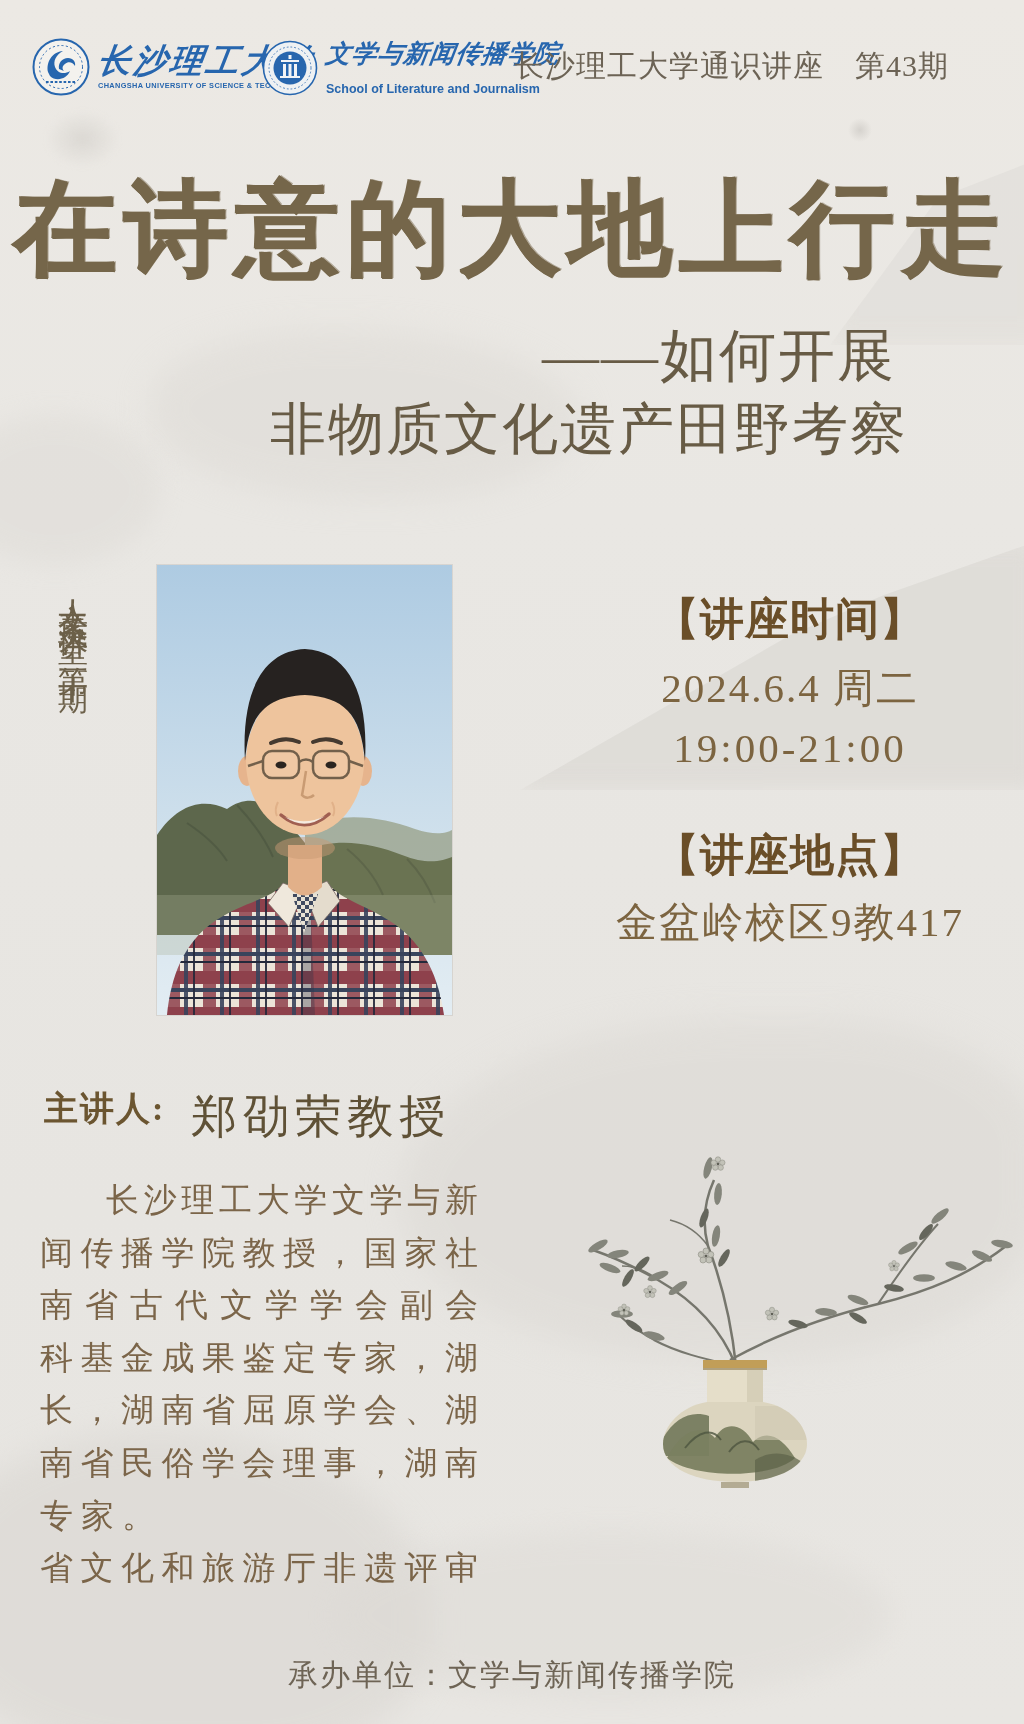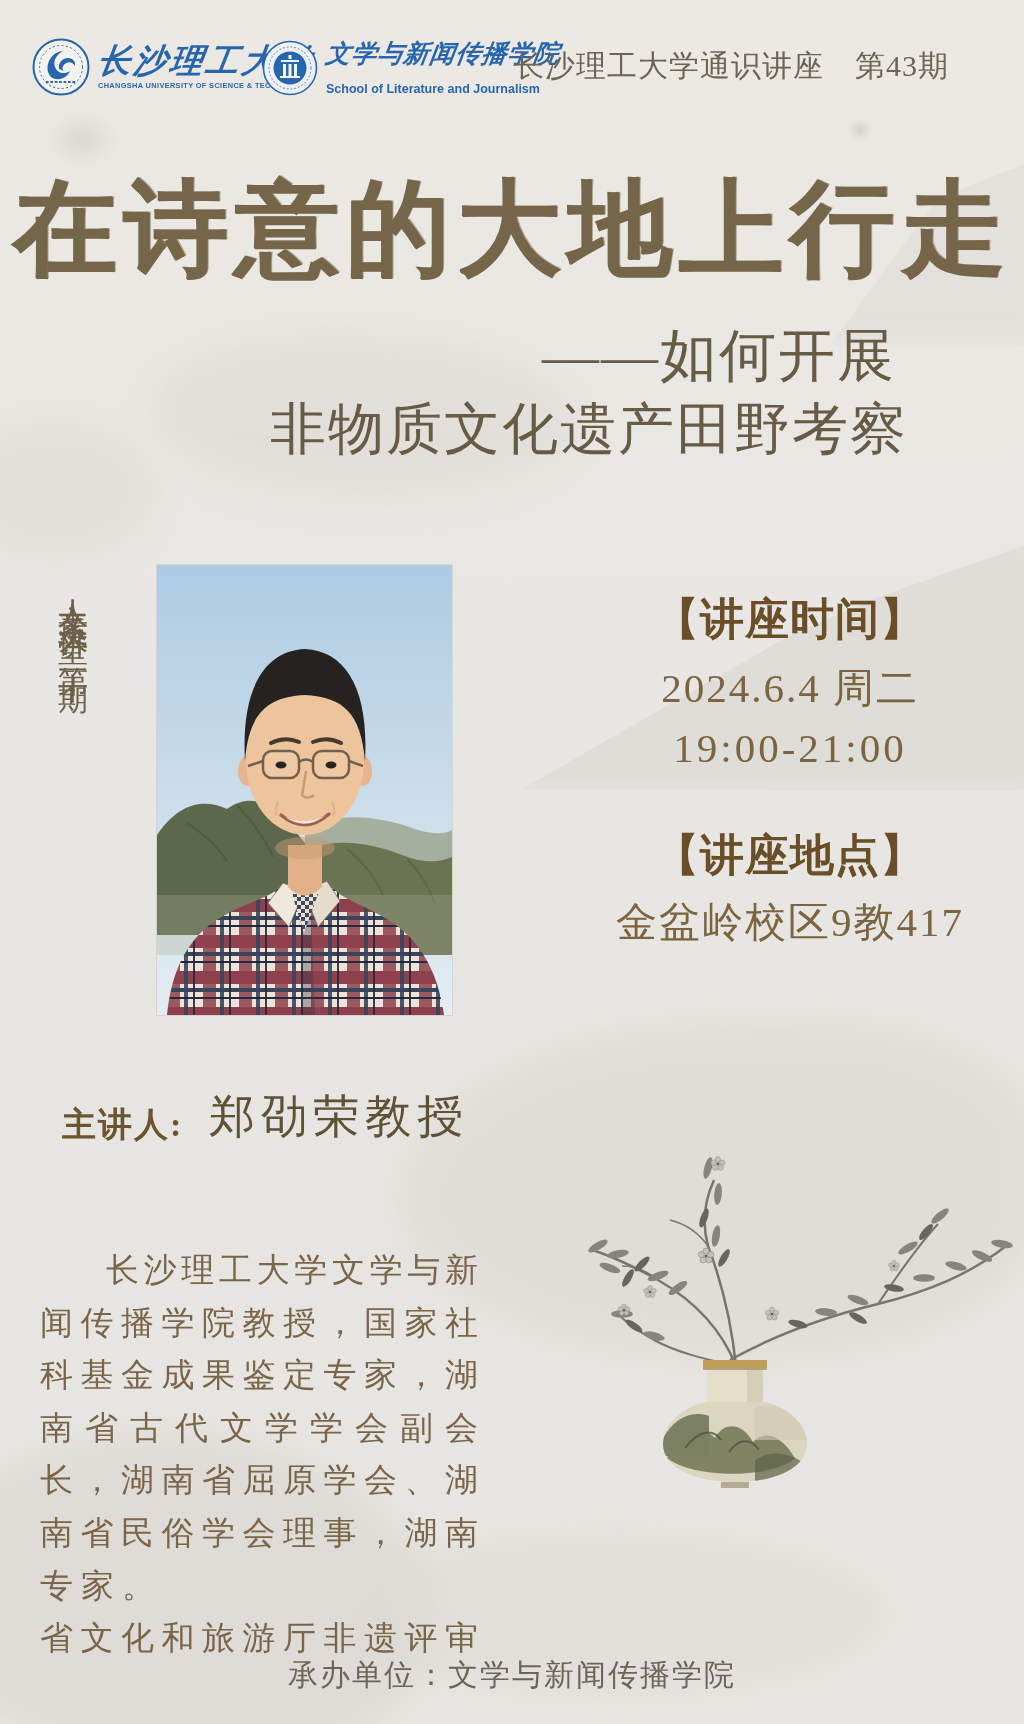--- a/index.html
+++ b/index.html
@@ -43,25 +43,25 @@
   .photo{position:absolute;left:157px;top:565px;width:295px;height:450px;box-shadow:0 0 0 1px rgba(120,115,105,.15);}
   
   .info{position:absolute;left:550px;top:596px;width:480px;text-align:center;color:#7c6440;}
   .info .hdr{font-size:44px;line-height:48px;font-weight:bold;color:#6a4e28;letter-spacing:1px;}
   .info .val{font-size:41px;line-height:44px;letter-spacing:2px;}
   .info .date{margin-top:22px;}
   .info .range{margin-top:16px;letter-spacing:3px;}
   .info .hdr2{margin-top:62px;}
   .info .place{margin-top:20px;}
   
-  .speaker{position:absolute;left:44px;top:1086px;display:flex;align-items:flex-end;white-space:nowrap;margin-left:18px;}
+  .speaker{position:absolute;left:44px;top:1086px;display:flex;align-items:flex-start;white-space:nowrap;}
   .speaker .lbl{font-size:34px;font-weight:bold;color:#6b5530;letter-spacing:2px;}
   .speaker .name{font-size:46px;color:#5f5136;margin-left:26px;letter-spacing:6px;}
   
-  .bio{position:absolute;left:40px;top:1244px;width:440px;color:#7b6549;font-size:33px;}
+  .bio{position:absolute;left:40px;top:1174px;width:440px;color:#7b6549;font-size:33px;}
   .bio-line{line-height:52.6px;text-align:justify;text-align-last:justify;letter-spacing:2px;}
   .bio-line.first{text-indent:2em;}
   .bio-line.last{text-align-last:left;letter-spacing:8px;}
   
   .branch{position:absolute;left:558px;top:1128px;}
   .vase{position:absolute;left:655px;top:1360px;}
   
   .footer{position:absolute;left:0;right:0;top:1655px;text-align:center;font-size:30px;color:#6e6455;letter-spacing:2px;}
 </style>
 </head>
@@ -185,22 +185,22 @@
   </div>
 
   <div class="speaker">
     <span class="lbl">主讲人:</span>
     <span class="name">郑劭荣教授</span>
   </div>
 
   <div class="bio">
     <div class="bio-line first">长沙理工大学文学与新</div>
     <div class="bio-line">闻传播学院教授，国家社</div>
+    <div class="bio-line">南省古代文学学会副会</div>
     <div class="bio-line">科基金成果鉴定专家，湖</div>
-    <div class="bio-line">南省古代文学学会副会</div>
     <div class="bio-line">长，湖南省屈原学会、湖</div>
     <div class="bio-line">南省民俗学会理事，湖南</div>
     <div class="bio-line last">专家。</div>
     <div class="bio-line">省文化和旅游厅非遗评审</div>
   </div>
 
   <svg class="branch" width="455" height="240" viewBox="0 0 455 240">
     <defs>
       <g id="lf">
           <ellipse rx="11" ry="3.8" fill="#84857b"></ellipse>

